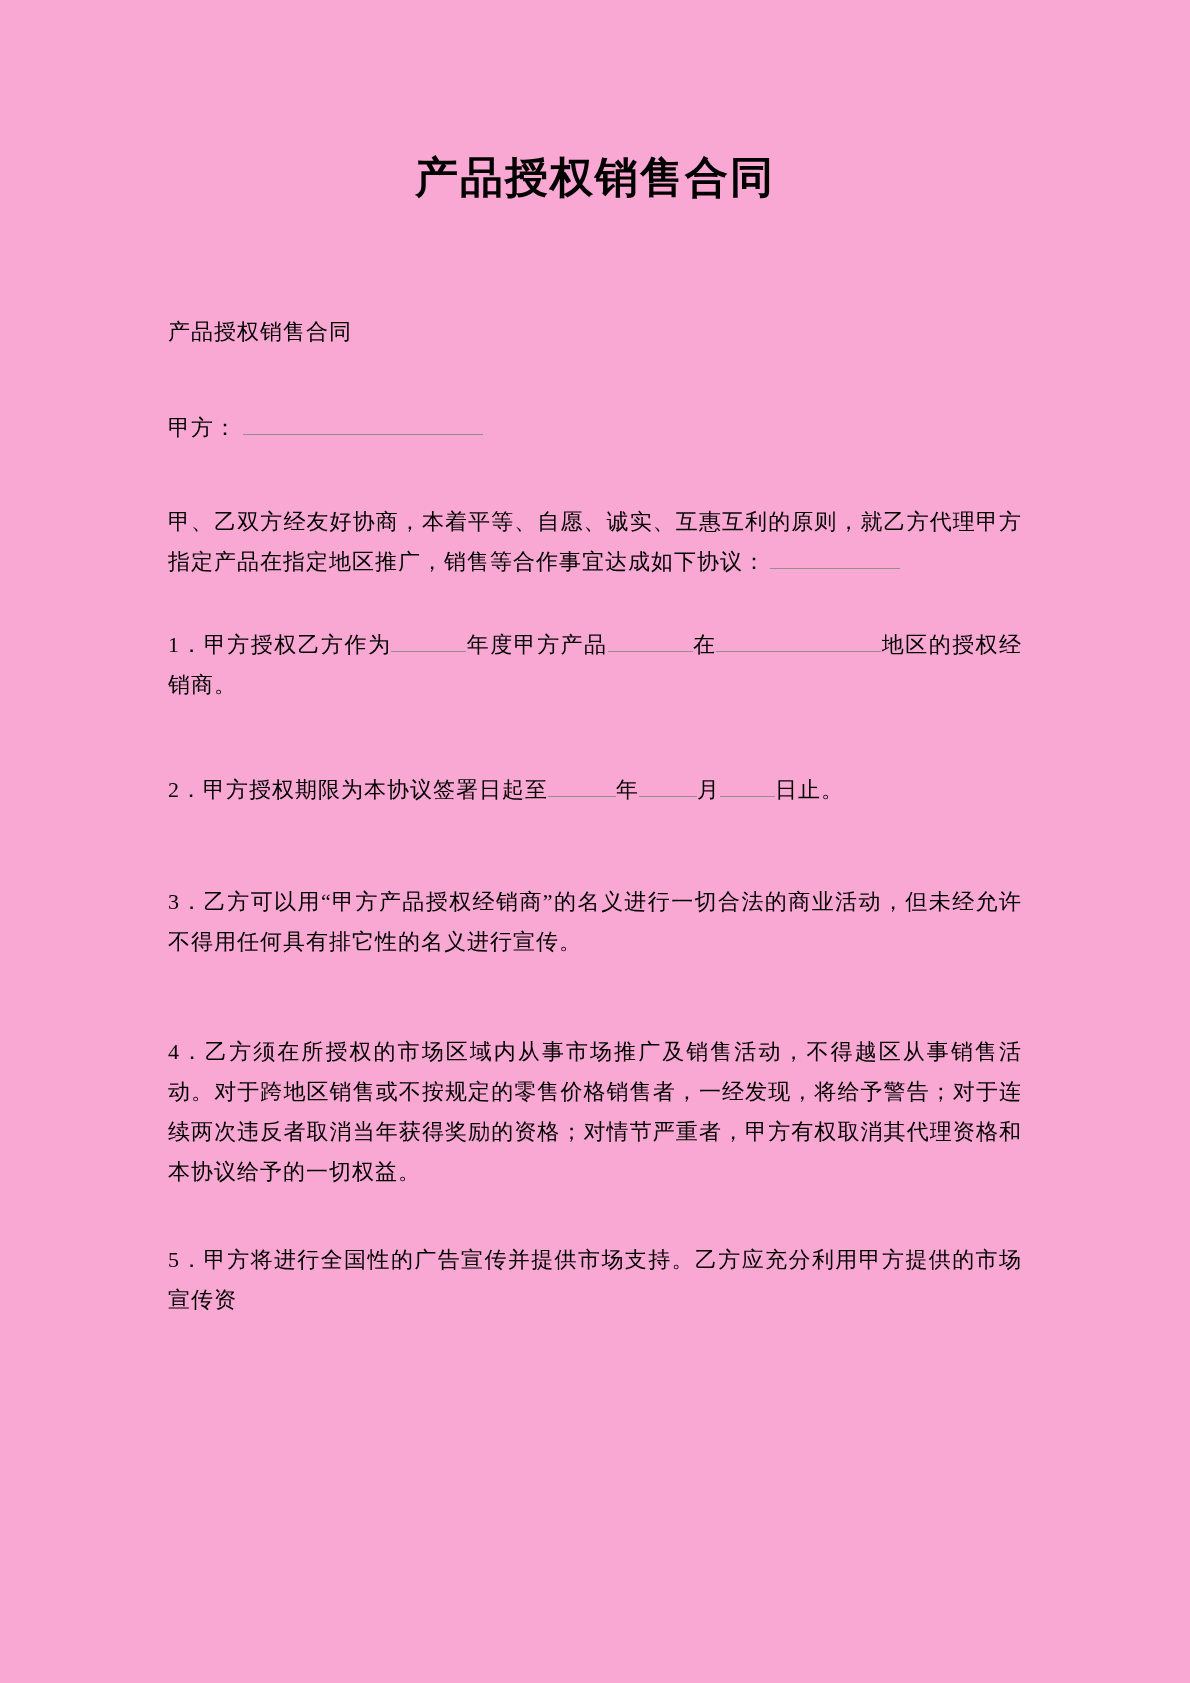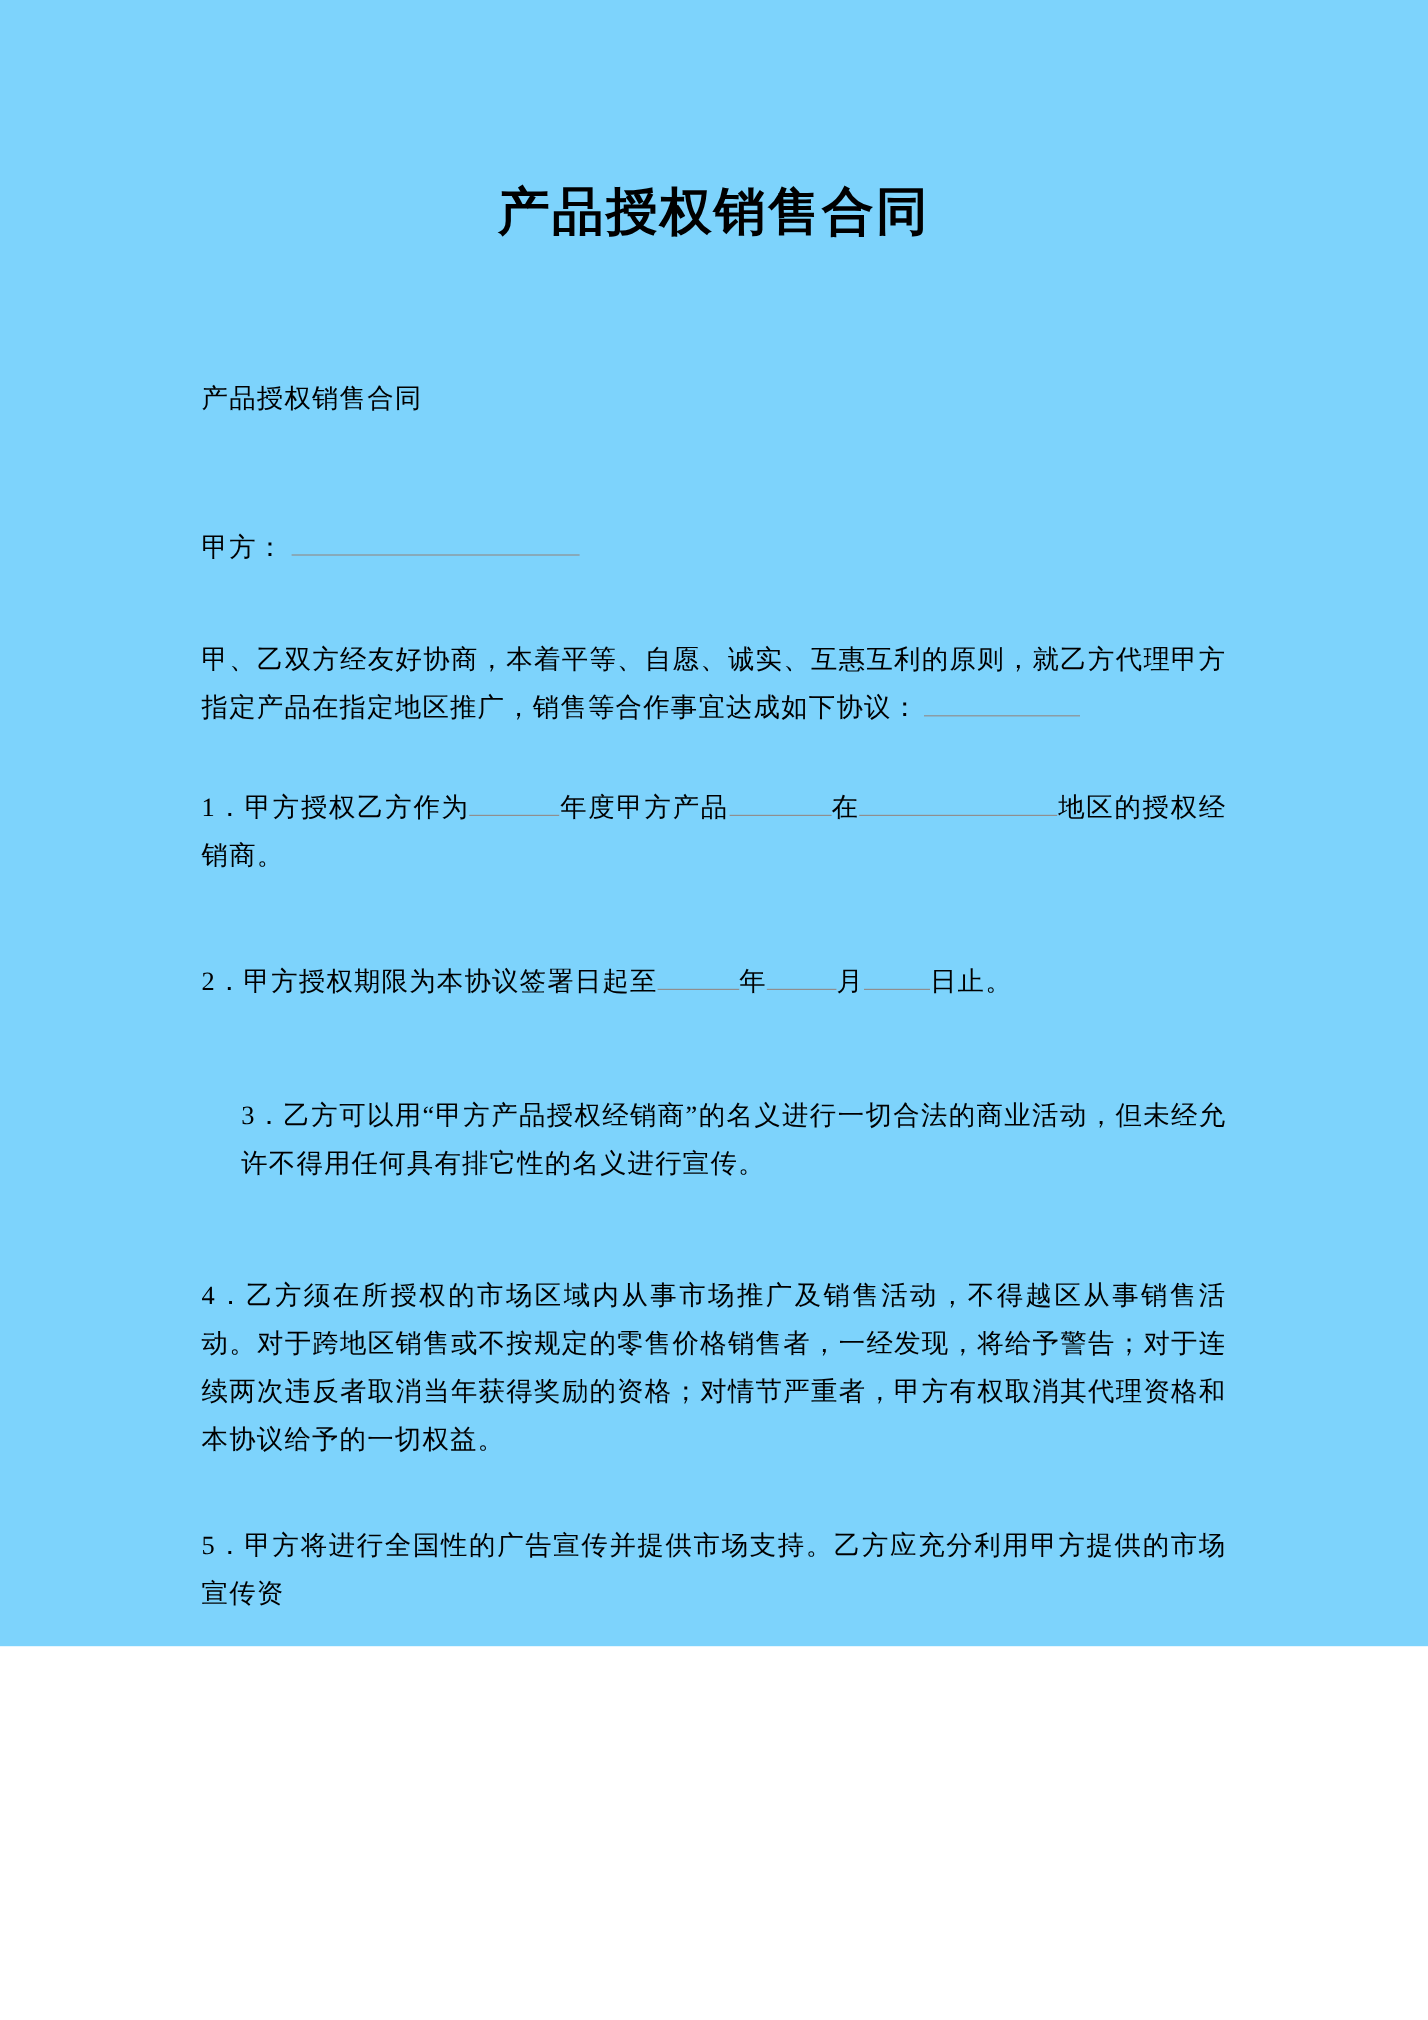--- a/index.html
+++ b/index.html
@@ -3,23 +3,23 @@
 <meta charset="utf-8">
 <style>
   html, body {
     margin: 0;
     padding: 0;
     background: #ffffff;
   }
   .page {
     position: relative;
     width: 1190px;
-    height: 1372px;
+    height: 1683px;
     margin: 0 auto;
-    background: #7dd3fc;
+    background: #f9a8d4;
     overflow: hidden;
     font-family: "Liberation Serif", "DejaVu Serif", serif;
     color: #000000;
   }
   .content {
     padding: 150px 168px 0 168px;
   }
   .doc-title {
     text-align: center;
     font-size: 43px;
@@ -29,33 +29,33 @@
     margin: 0;
   }
   .body-text {
     font-size: 22px;
     line-height: 40px;
     letter-spacing: 1px;
     margin: 0;
     text-align: justify;
   }
   .doc-subtitle   { margin-top: 106px; }
-  .party-row      { margin-top: 84px; }
+  .party-row      { margin-top: 56px; }
   .preamble       { margin-top: 54px; }
   .blank {
     display: inline-block;
     height: 1.0em;
     border-bottom: 1px solid #8f8f8f;
     vertical-align: baseline;
   }
   .party-blank    { width: 240px; margin-left: 6px; }
   .preamble-blank { width: 130px; margin-left: 4px; }
   .clause-1 { margin-top: 43px; }
   .clause-2 { margin-top: 65px; }
-  .clause-3 { margin-top: 72px; margin-left: 33px; }
+  .clause-3 { margin-top: 72px; }
   .clause-4 { margin-top: 70px; }
   .clause-5 { margin-top: 48px; }
 </style>
 </head>
 <body>
 
 <div class="page">
   <div class="content">
 
     <h1 class="doc-title">产品授权销售合同</h1>

